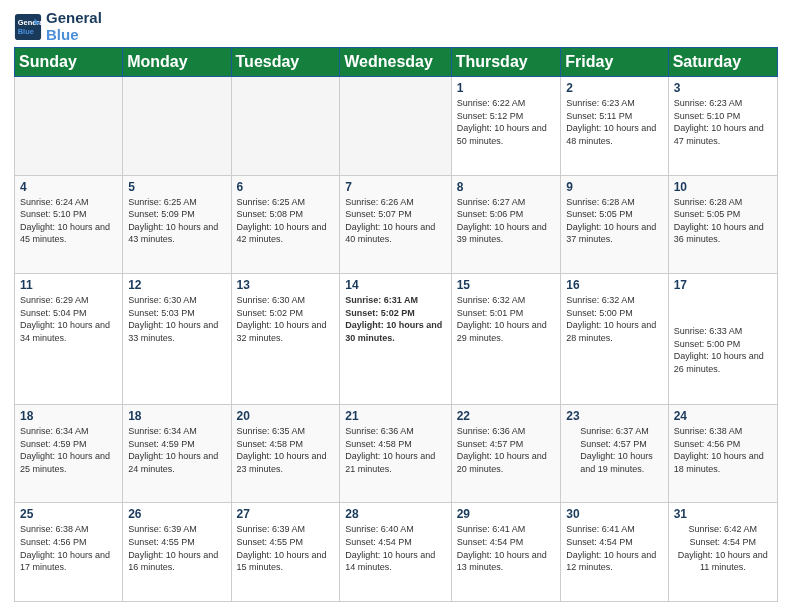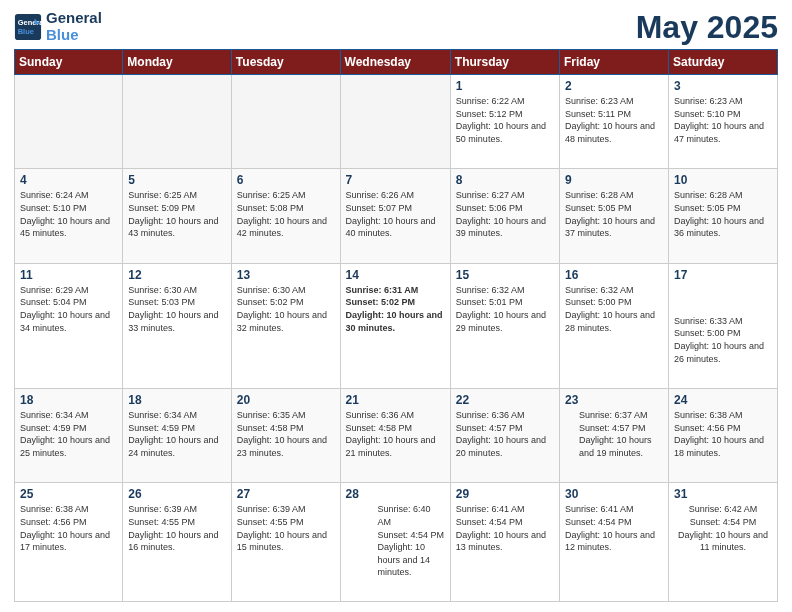--- a/index.html
+++ b/index.html
@@ -51,23 +51,23 @@
       font-size: 14px;
       color: #333;
       margin-top: 2px;
     }
     .calendar {
       width: 100%;
       border-collapse: collapse;
       flex: 1;
     }
     .calendar th {
-      background: #7f1d1d;
+      background: #15803d;
       color: #fff;
-      font-size: 12px;
+      font-size: 16px;
       font-weight: bold;
       padding: 5px 4px;
       text-align: left;
       border: 1px solid #1a5a9a;
     }
     .calendar td {
       border: 1px solid #ccc;
       vertical-align: top;
       padding: 4px 5px;
       width: 113px;
@@ -106,21 +106,20 @@
         <text x="4" y="13" font-size="8" fill="white" font-family="Arial" font-weight="bold">General</text>
         <text x="4" y="23" font-size="8" fill="#4a90d9" font-family="Arial" font-weight="bold">Blue</text>
         <polygon points="22,6 28,12 22,12" fill="#4a90d9"></polygon>
       </svg>
       <div class="logo-text">
         <div>General</div>
         <div style="color:#4a90d9;">Blue</div>
       </div>
     </div>
     <div class="title-area">
-      <div class="main-title">May 2025</div>
     </div>
   </div>
 
   <table class="calendar">
     <thead>
       <tr>
         <th>Sunday</th>
         <th>Monday</th>
         <th>Tuesday</th>
         <th>Wednesday</th>
@@ -300,21 +299,21 @@
 Daylight: 10 hours and 16 minutes.</div>
           </td>
           <td>
             <span class="day-num">27</span>
             <div class="day-info" style="white-space: pre-line;">Sunrise: 6:39 AM
 Sunset: 4:55 PM
 Daylight: 10 hours and 15 minutes.</div>
           </td>
           <td>
             <span class="day-num">28</span>
-            <div class="day-info" style="white-space: pre-line; margin-left: 32px;">Sunrise: 6:40 AM
+            <div class="day-info" style="white-space: pre-line;">Sunrise: 6:40 AM
 Sunset: 4:54 PM
 Daylight: 10 hours and 14 minutes.</div>
           </td>
           <td>
             <span class="day-num">29</span>
             <div class="day-info" style="white-space: pre-line;">Sunrise: 6:41 AM
 Sunset: 4:54 PM
 Daylight: 10 hours and 13 minutes.</div>
           </td>
           <td>

